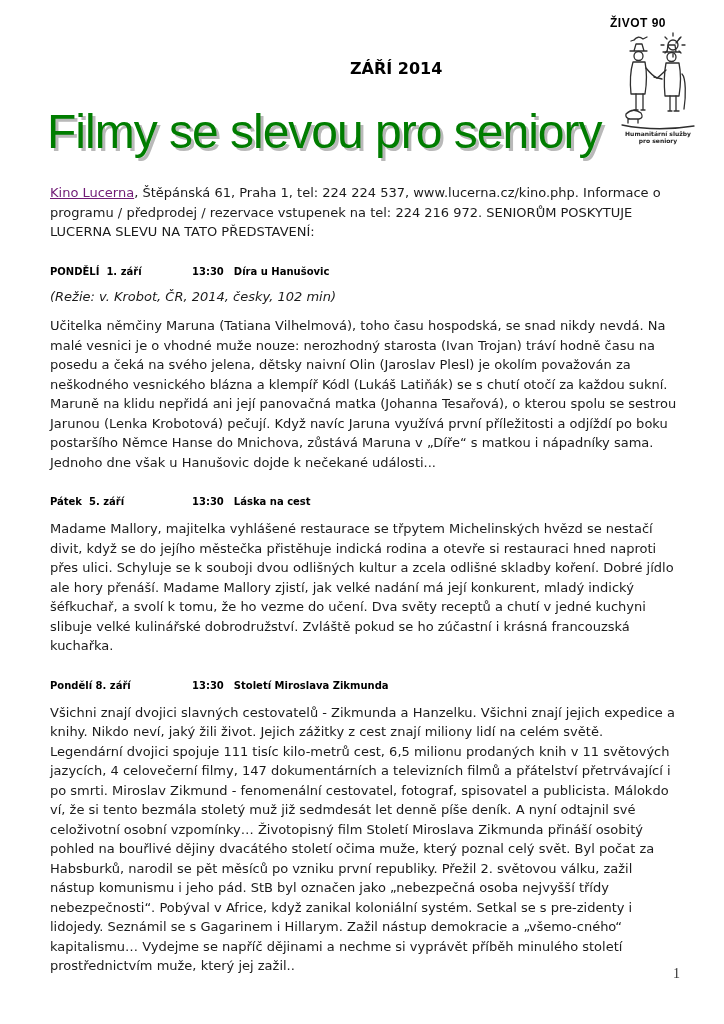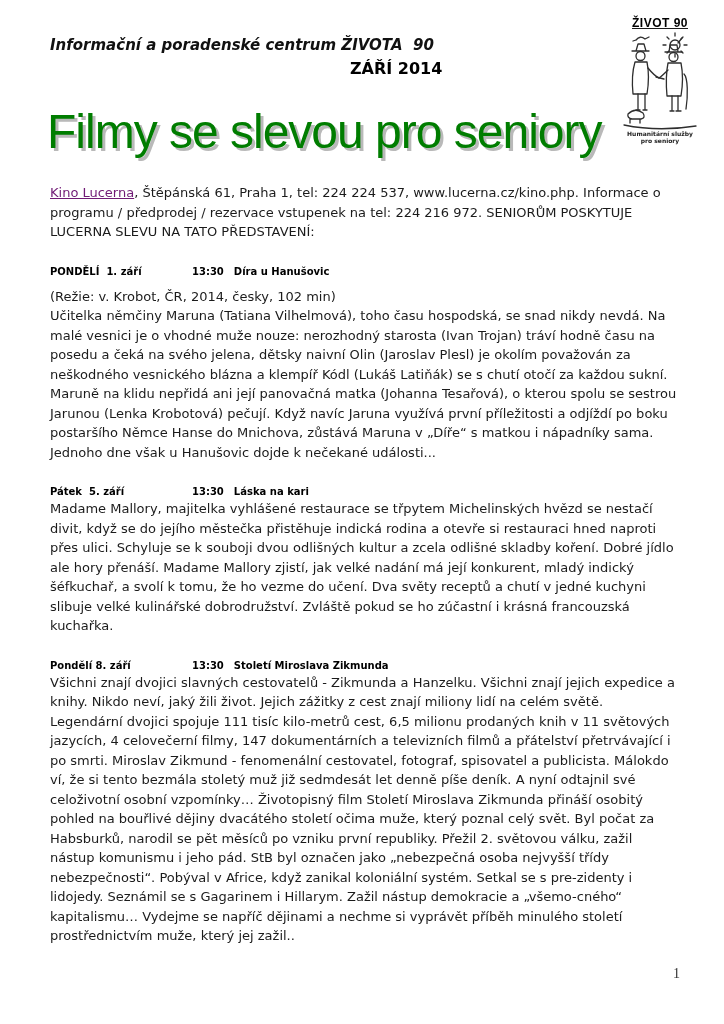--- a/index.html
+++ b/index.html
@@ -11,21 +11,21 @@
   .hdr-left {
     position:absolute; left:50px; top:36px;
     font-size:15px; font-weight:bold; font-style:italic; color:#111;
     white-space:pre;
   }
   .date-heading {
     position:absolute; left:350px; top:59px;
     font-size:16px; font-weight:bold; color:#000;
   }
   .logo {
-    position:absolute; right:14px; top:16px; width:100px; text-align:center;text-decoration:underline;
+    position:absolute; right:14px; top:16px; width:100px; text-align:left;
   }
   .logo-title {
     font-size:12px; font-weight:bold; color:#000; letter-spacing:.5px;
     margin-bottom:2px; font-family:"Liberation Sans",sans-serif;
   }
   .main-title {
     position:absolute; left:47px; top:104px;
     font-family:"Liberation Sans",sans-serif;
     font-size:48px; font-weight:400; letter-spacing:-1px;
     color:#007d00; text-shadow:3px 3px 0 #b9b9b9;
@@ -37,33 +37,32 @@
   }
   .intro { margin:0; }
   .kino-link { color:#701a75; text-decoration:underline; cursor:pointer; }
   .film { margin-top:22px; }
   .film-header {
     display:flex; font-weight:bold; font-size:10px; color:#000;
     white-space:pre;
   }
   .film-day { width:142px; flex:0 0 auto; }
   .film-time { margin-right:10px; flex:0 0 auto; }
-  .film-details { margin:8px 0 0 0; }
-  .film-desc { margin:0 0 0 0; }
+  .film-details { font-style:italic; margin:8px 0 0 0; }
+  .film-desc { margin:10px 0 0 0; }
   .page-number {
     position:absolute; right:44px; bottom:42px;
     font-family:"Liberation Serif","DejaVu Serif",serif; font-size:14px; color:#333;
   }
 </style>
 </head>
 <body>
 
 <div class="page">
 
-  <div class="hdr-left">Informační a poradenské centrum ŽIVOTA  90</div>
 
   <div class="date-heading">ZÁŘÍ 2014</div>
 
   <div class="logo">
     <div class="logo-title">ŽIVOT 90</div>
     <svg width="96" height="116" viewBox="0 0 96 116">
       <g fill="none" stroke="#2e2e2e" stroke-width="1.3" stroke-linecap="round" stroke-linejoin="round">
 
         <circle cx="63" cy="13" r="5"></circle>
         <path d="M63 4 v-3 M63 22 v3 M54 13 h-3 M72 13 h3 M57 7 l-2 -2 M69 7 l2 -2 M57 19 l-2 2 M69 19 l2 2"></path>
@@ -107,21 +106,21 @@
         <span class="film-title">Díra u Hanušovic</span>
       </div>
       <p class="film-details">(Režie: v. Krobot, ČR, 2014, česky, 102  min)</p>
       <p class="film-desc">Učitelka němčiny Maruna (Tatiana Vilhelmová), toho času hospodská, se snad nikdy nevdá. Na malé vesnici je o vhodné muže nouze: nerozhodný starosta (Ivan Trojan) tráví hodně času na posedu a čeká na svého jelena, dětsky naivní Olin (Jaroslav Plesl) je okolím považován za neškodného vesnického blázna a klempíř Kódl (Lukáš Latiňák) se s chutí otočí za každou sukní. Maruně na klidu nepřidá ani její panovačná matka (Johanna Tesařová), o kterou spolu se sestrou Jarunou (Lenka Krobotová) pečují. Když navíc Jaruna využívá první příležitosti a odjíždí po boku postaršího Němce Hanse do Mnichova, zůstává Maruna v „Díře“ s matkou i nápadníky sama. Jednoho dne však u Hanušovic dojde k nečekané události...</p>
     </div>
 
     <div class="film">
       <div class="film-header">
         <span class="film-day">Pátek  5. září</span>
         <span class="film-time">13:30</span>
-        <span class="film-title">Láska na kari</span>
+        <span class="film-title">Láska na cest</span>
       </div>
       <p class="film-desc">Madame Mallory, majitelka vyhlášené restaurace se třpytem Michelinských hvězd se nestačí divit, když se do jejího městečka přistěhuje indická rodina a otevře si restauraci hned naproti přes ulici. Schyluje se k souboji dvou odlišných kultur a zcela odlišné skladby koření. Dobré jídlo ale hory přenáší. Madame Mallory zjistí, jak velké nadání má její konkurent, mladý indický šéfkuchař, a svolí k tomu, že ho vezme do učení. Dva světy receptů a chutí v jedné kuchyni slibuje velké kulinářské dobrodružství. Zvláště pokud se ho zúčastní i krásná francouzská kuchařka.</p>
     </div>
 
     <div class="film">
       <div class="film-header">
         <span class="film-day">Pondělí 8. září</span>
         <span class="film-time">13:30</span>
         <span class="film-title">Století Miroslava Zikmunda</span>
       </div>

